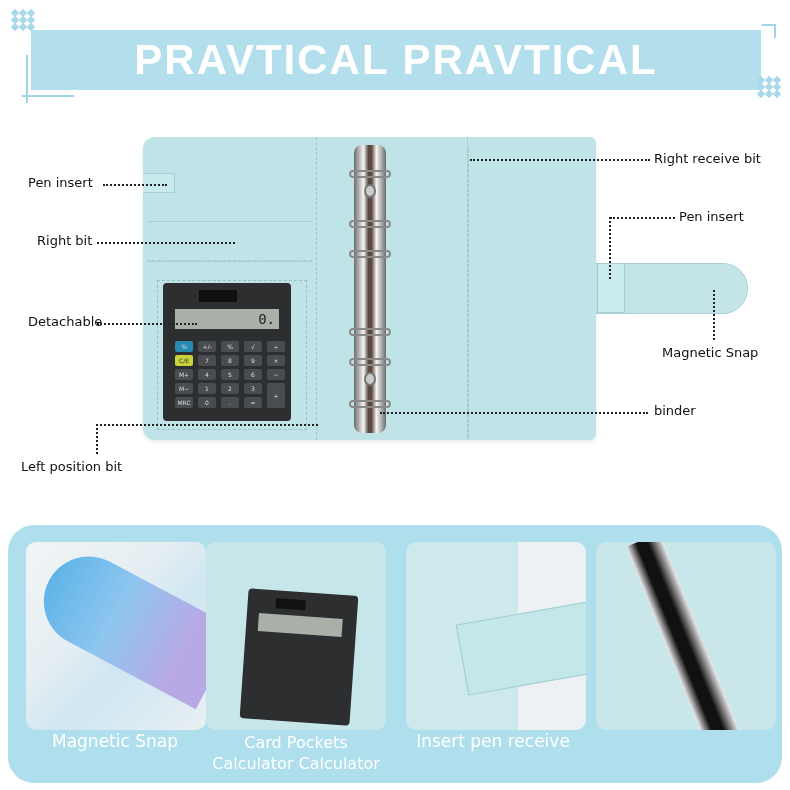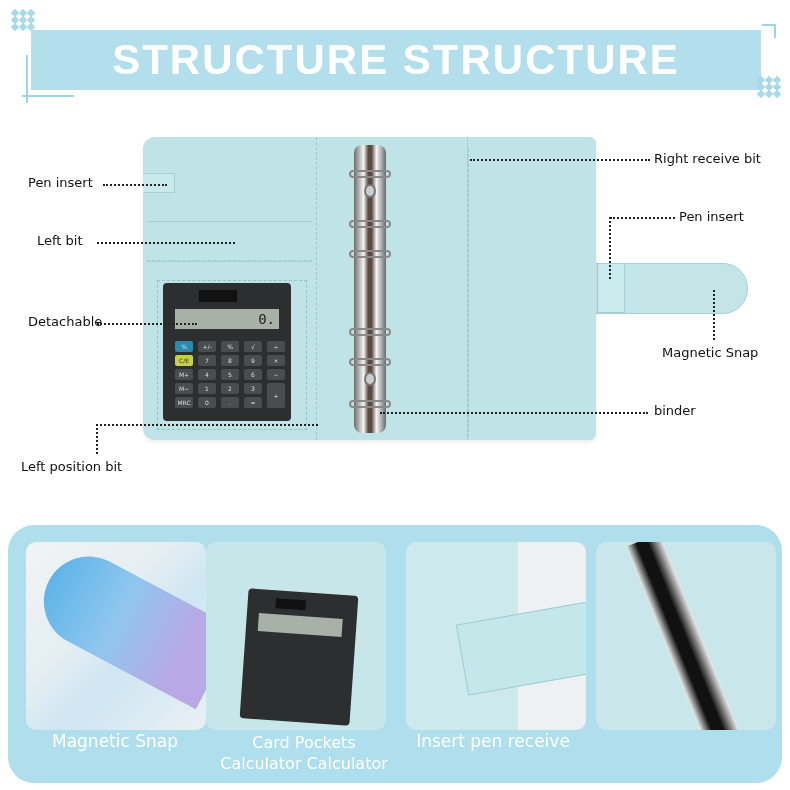--- a/index.html
+++ b/index.html
@@ -38,42 +38,42 @@
 
   
   .label { position: absolute; font-size: 13px; color: #111; font-family: "DejaVu Sans", sans-serif; white-space: nowrap; }
   .leader { position: absolute; border-top: 2px dotted #222; height: 0; }
   .leader-v { position: absolute; border-left: 2px dotted #222; width: 0; }
 
   
   .bottom-strip { position: absolute; left: 8px; top: 525px; width: 774px; height: 258px; background: #afdeec; border-radius: 26px; }
   .thumb { position: absolute; top: 17px; width: 180px; height: 188px; border-radius: 10px; overflow: hidden; background: #e9eef0; }
   .thumb-caption { position: absolute; top: 205px; width: 190px; text-align: center; color: #ffffff; font-size: 17px; line-height: 22px; font-family: "DejaVu Sans", sans-serif; }
-  .thumb-caption.two { top: 207px; font-size: 16px; line-height: 21px; margin-left: 8px; }
+  .thumb-caption.two { top: 207px; font-size: 16px; line-height: 21px; }
 </style>
 </head>
 <body>
 
 <div class="dots" style="left:12px; top:10px;">
   <span></span>
     <span></span>
     <span></span>
     <span></span>
     <span></span>
     <span></span>
     <span></span>
     <span></span>
     <span></span>
 </div>
 <div class="deco-line" style="left:26px; top:55px; width:2px; height:48px;"></div>
 <div class="deco-line" style="left:22px; top:95px; width:52px; height:2px;"></div>
 <div class="deco-line" style="left:762px; top:24px; width:14px; height:2px;"></div>
 <div class="deco-line" style="left:774px; top:24px; width:2px; height:14px;"></div>
 <div class="banner">
-  <div class="banner-title">STRUCTURE STRUCTURE</div>
+  <div class="banner-title">PRAVTICAL PRAVTICAL</div>
 </div>
 <div class="dots" style="left:758px; top:77px;">
   <span></span>
     <span></span>
     <span></span>
     <span></span>
     <span></span>
     <span></span>
     <span></span>
     <span></span>
@@ -131,21 +131,21 @@
       <div class="rivet" style="top:227px;"></div>
       <div class="ring" style="top:255px;"></div>
     </div>
   </div>
   <div class="right-panel"></div>
 </div>
 
 <div class="label" style="left:28px; top:175px;">Pen insert</div>
 <div class="leader" style="left:103px; top:184px; width:64px;"></div>
 
-<div class="label" style="left:37px; top:233px;">Left bit</div>
+<div class="label" style="left:37px; top:233px;">Right bit</div>
 <div class="leader" style="left:97px; top:242px; width:138px;"></div>
 
 <div class="label" style="left:28px; top:314px;">Detachable</div>
 <div class="leader" style="left:97px; top:323px; width:100px;"></div>
 
 <div class="leader-v" style="left:96px; top:424px; height:30px;"></div>
 <div class="leader" style="left:96px; top:424px; width:222px;"></div>
 <div class="label" style="left:21px; top:459px;">Left position bit</div>
 
 <div class="leader" style="left:470px; top:159px; width:180px;"></div>

